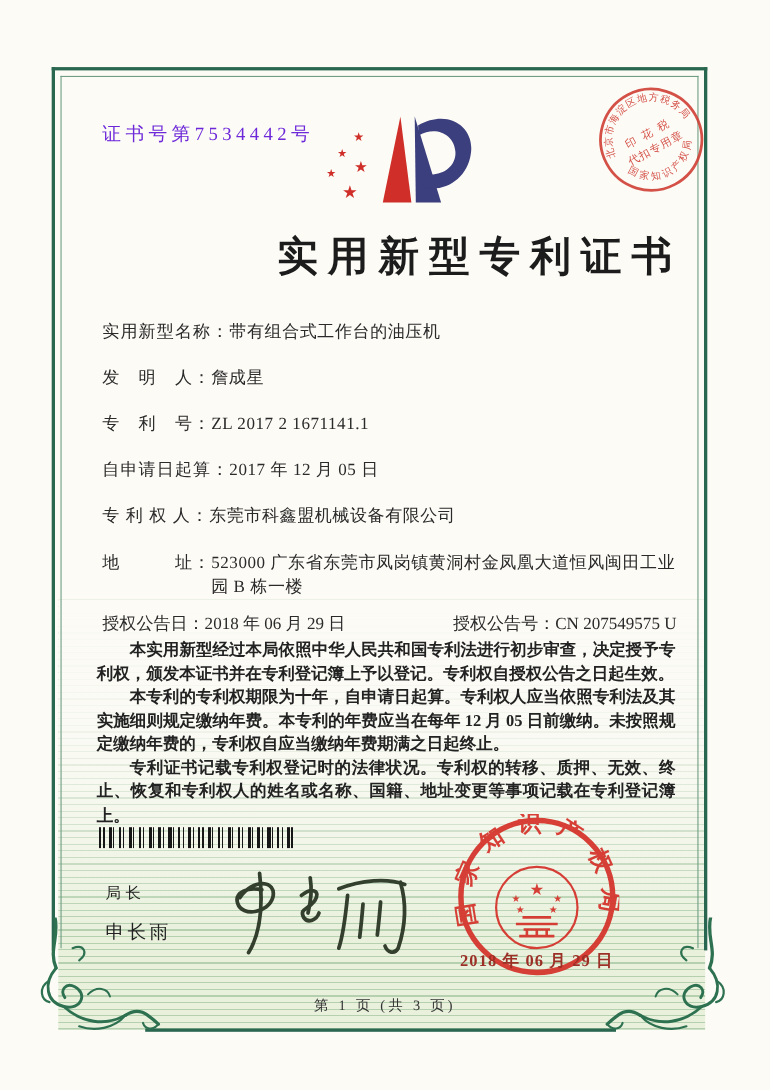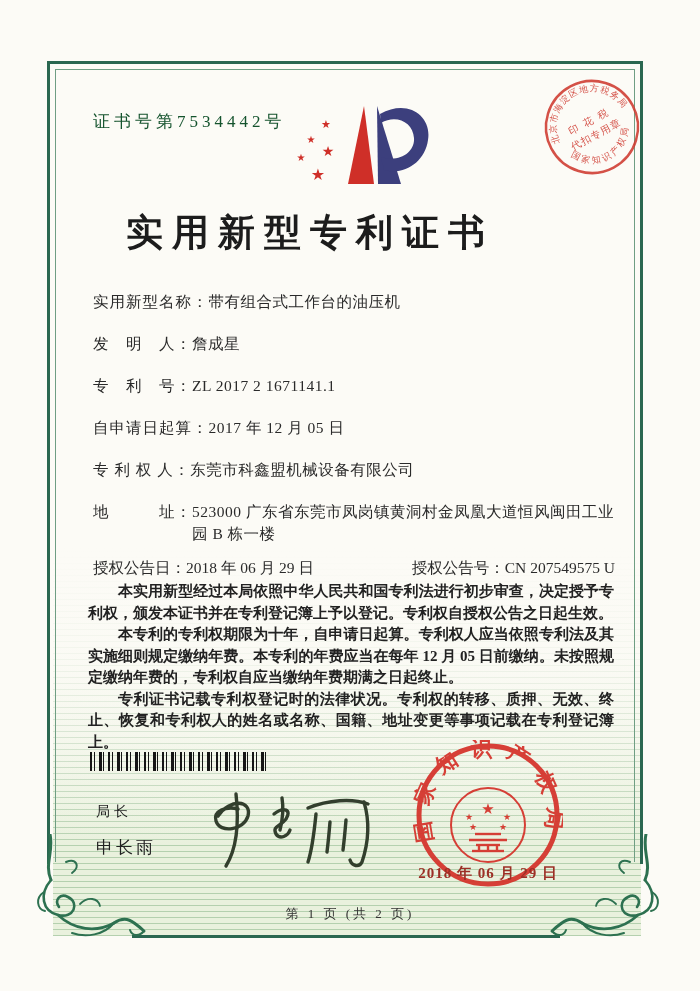--- a/index.html
+++ b/index.html
@@ -21,24 +21,24 @@
   .frame-outer{position:absolute;left:47px;top:61px;width:590px;height:800px;
     border:3px solid #2a6750;border-bottom:none;z-index:1;}
   .frame-inner{position:absolute;left:55px;top:69px;width:578px;height:792px;
     border:1px solid #6f9e83;border-bottom:none;z-index:1;}
   .frame-bottom{position:absolute;left:132px;top:935px;width:428px;height:3px;
     background:#2a6750;z-index:1;}
   .flourish{position:absolute;z-index:2;}
   .flourish.left{left:36px;top:834px;}
   .flourish.right{left:548px;top:834px;transform:scaleX(-1);}
 
-  .cert-no{position:absolute;left:93px;top:110px;font-size:17px;letter-spacing:4px;color:#14532d;z-index:3;}
+  .cert-no{position:absolute;left:93px;top:110px;font-size:17px;letter-spacing:4px;color:#6d28d9;z-index:3;}
   .logo{position:absolute;left:280px;top:94px;z-index:3;}
   .logo-star{font-family:"DejaVu Sans",sans-serif;}
-  .title{position:absolute;left:0;top:208px;width:620px;text-align:center;
+  .title{position:absolute;left:0;top:208px;width:620px;text-align:right;
     font-size:37px;font-weight:bold;letter-spacing:9px;color:#1c1c1c;z-index:3;}
 
   .fields{position:absolute;left:93px;top:291px;width:522px;z-index:3;font-size:15.5px;line-height:22px;}
   .frow{display:flex;margin-bottom:20px;justify-content:center;}
   .frow .lab{white-space:pre;letter-spacing:1px;flex:none;}
   .frow .val{flex:1;letter-spacing:.5px;}
   .frow.addr{margin-bottom:12px;}
   .grant{display:flex;justify-content:space-between;text-align:center;}
   .grant .pair{display:flex;white-space:pre;}
 
@@ -219,15 +219,15 @@
         <path d="M62,94 H88"></path>
         <path d="M56,100 H94"></path>
         <path d="M63,105 H87"></path>
         <path d="M66,105 V110 M75,105 V110 M84,105 V110"></path>
         <path d="M59,111 H91"></path>
       </g>
     </g>
   </svg>
   <div class="seal-date">2018 年 06 月 29 日</div>
 
-  <div class="footer">第 1 页 (共 2 页)</div>
+  <div class="footer">第 1 页 (共 3 页)</div>
 
 </div>
 
 </body></html>

